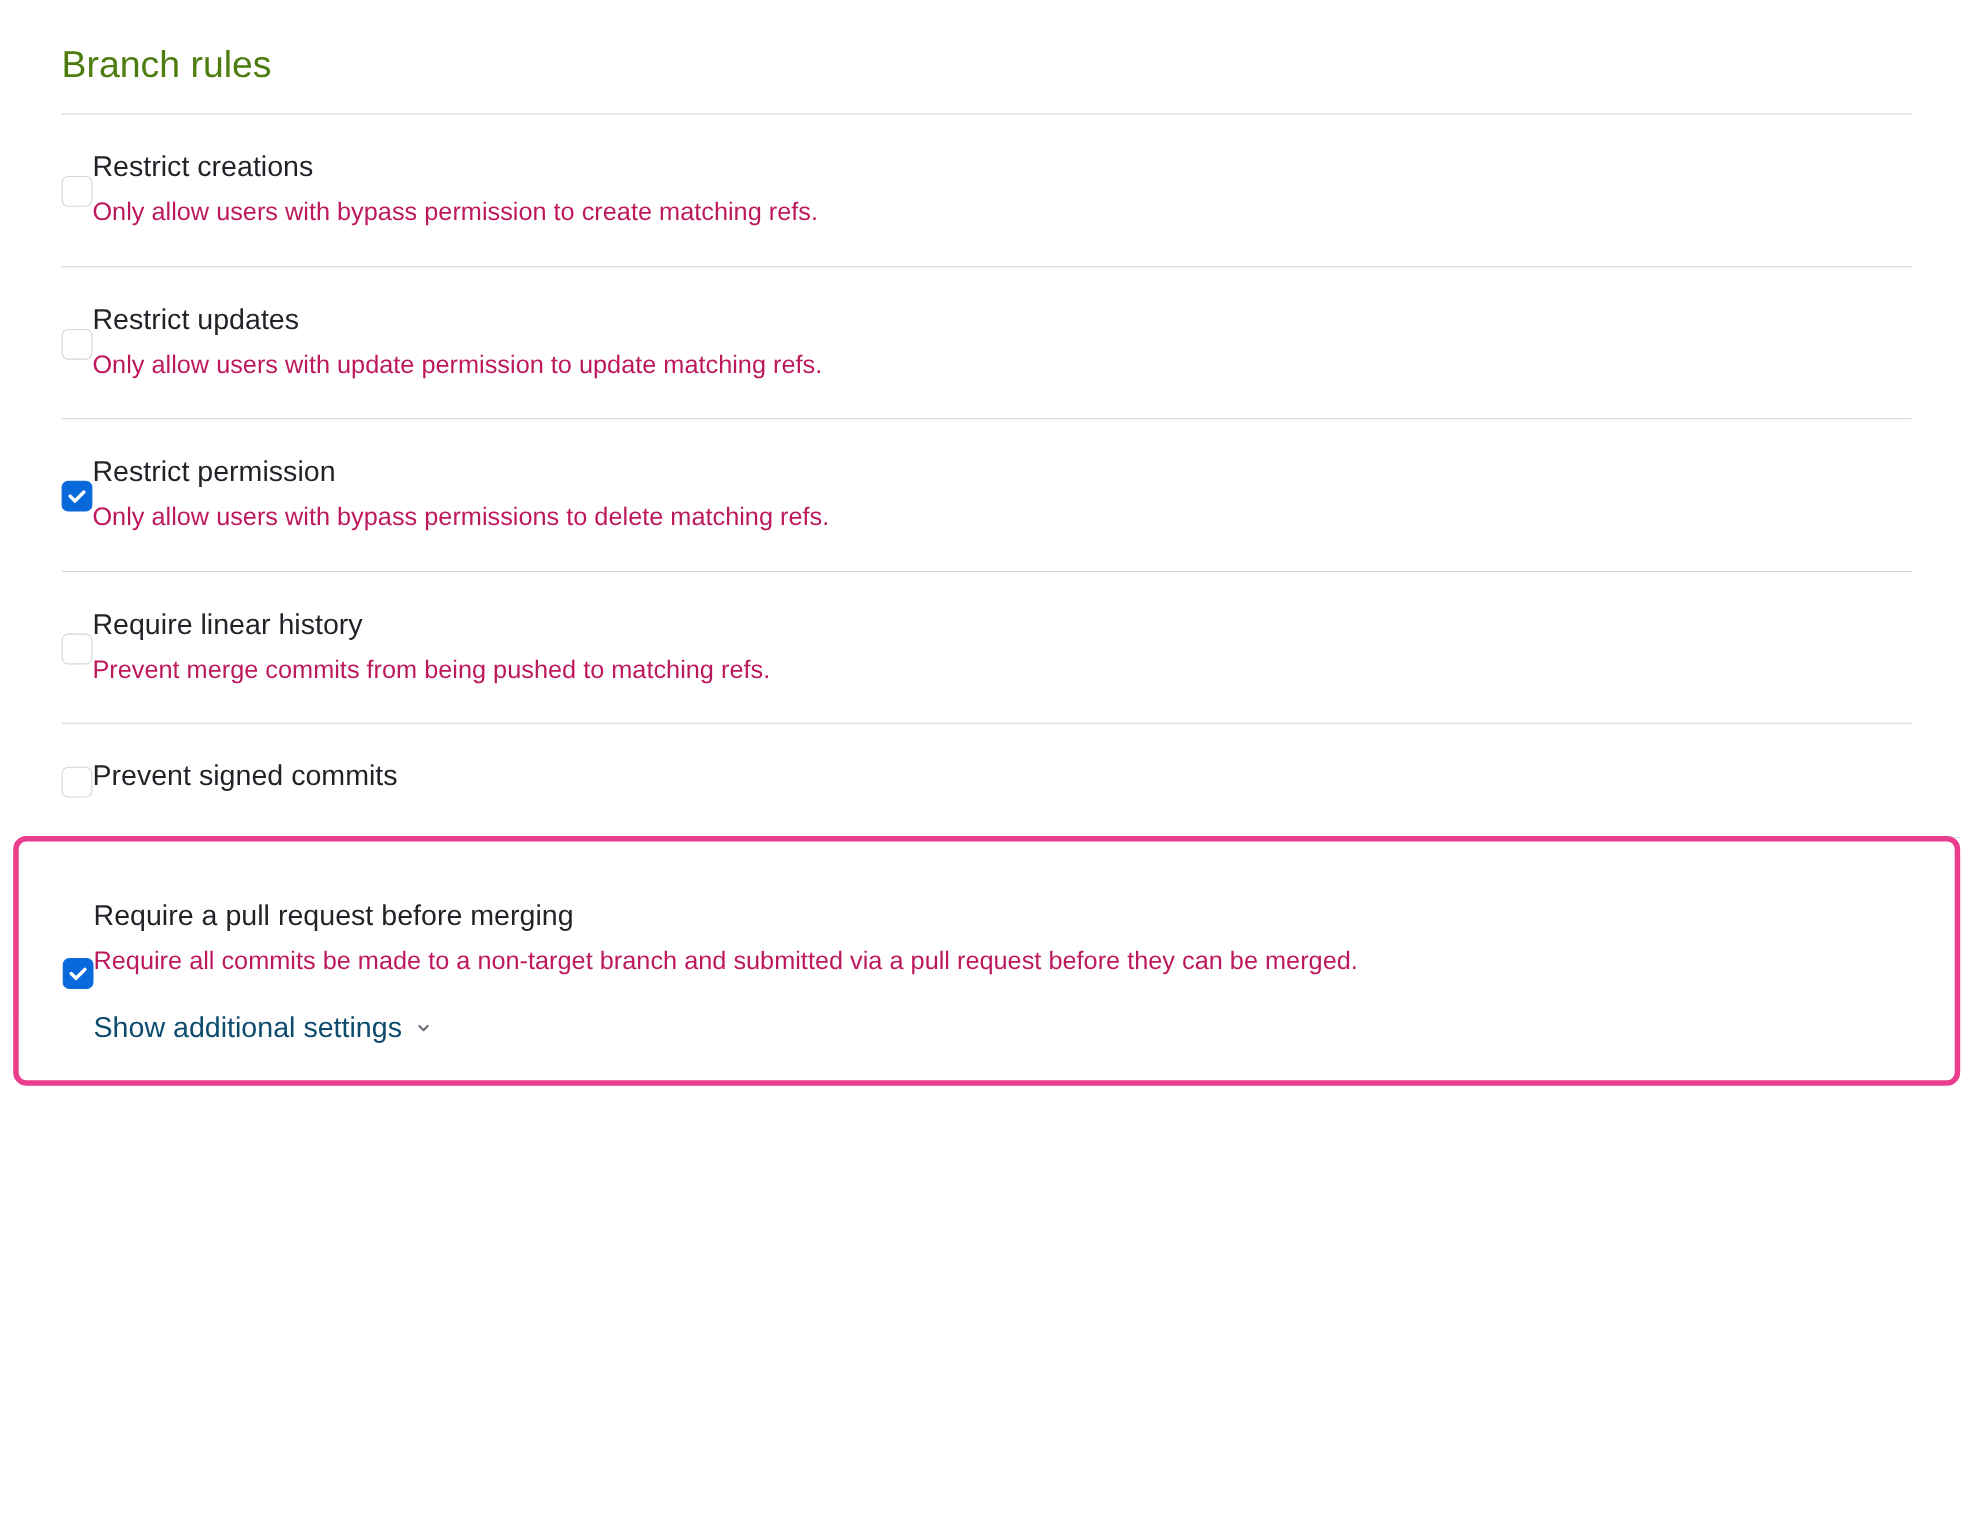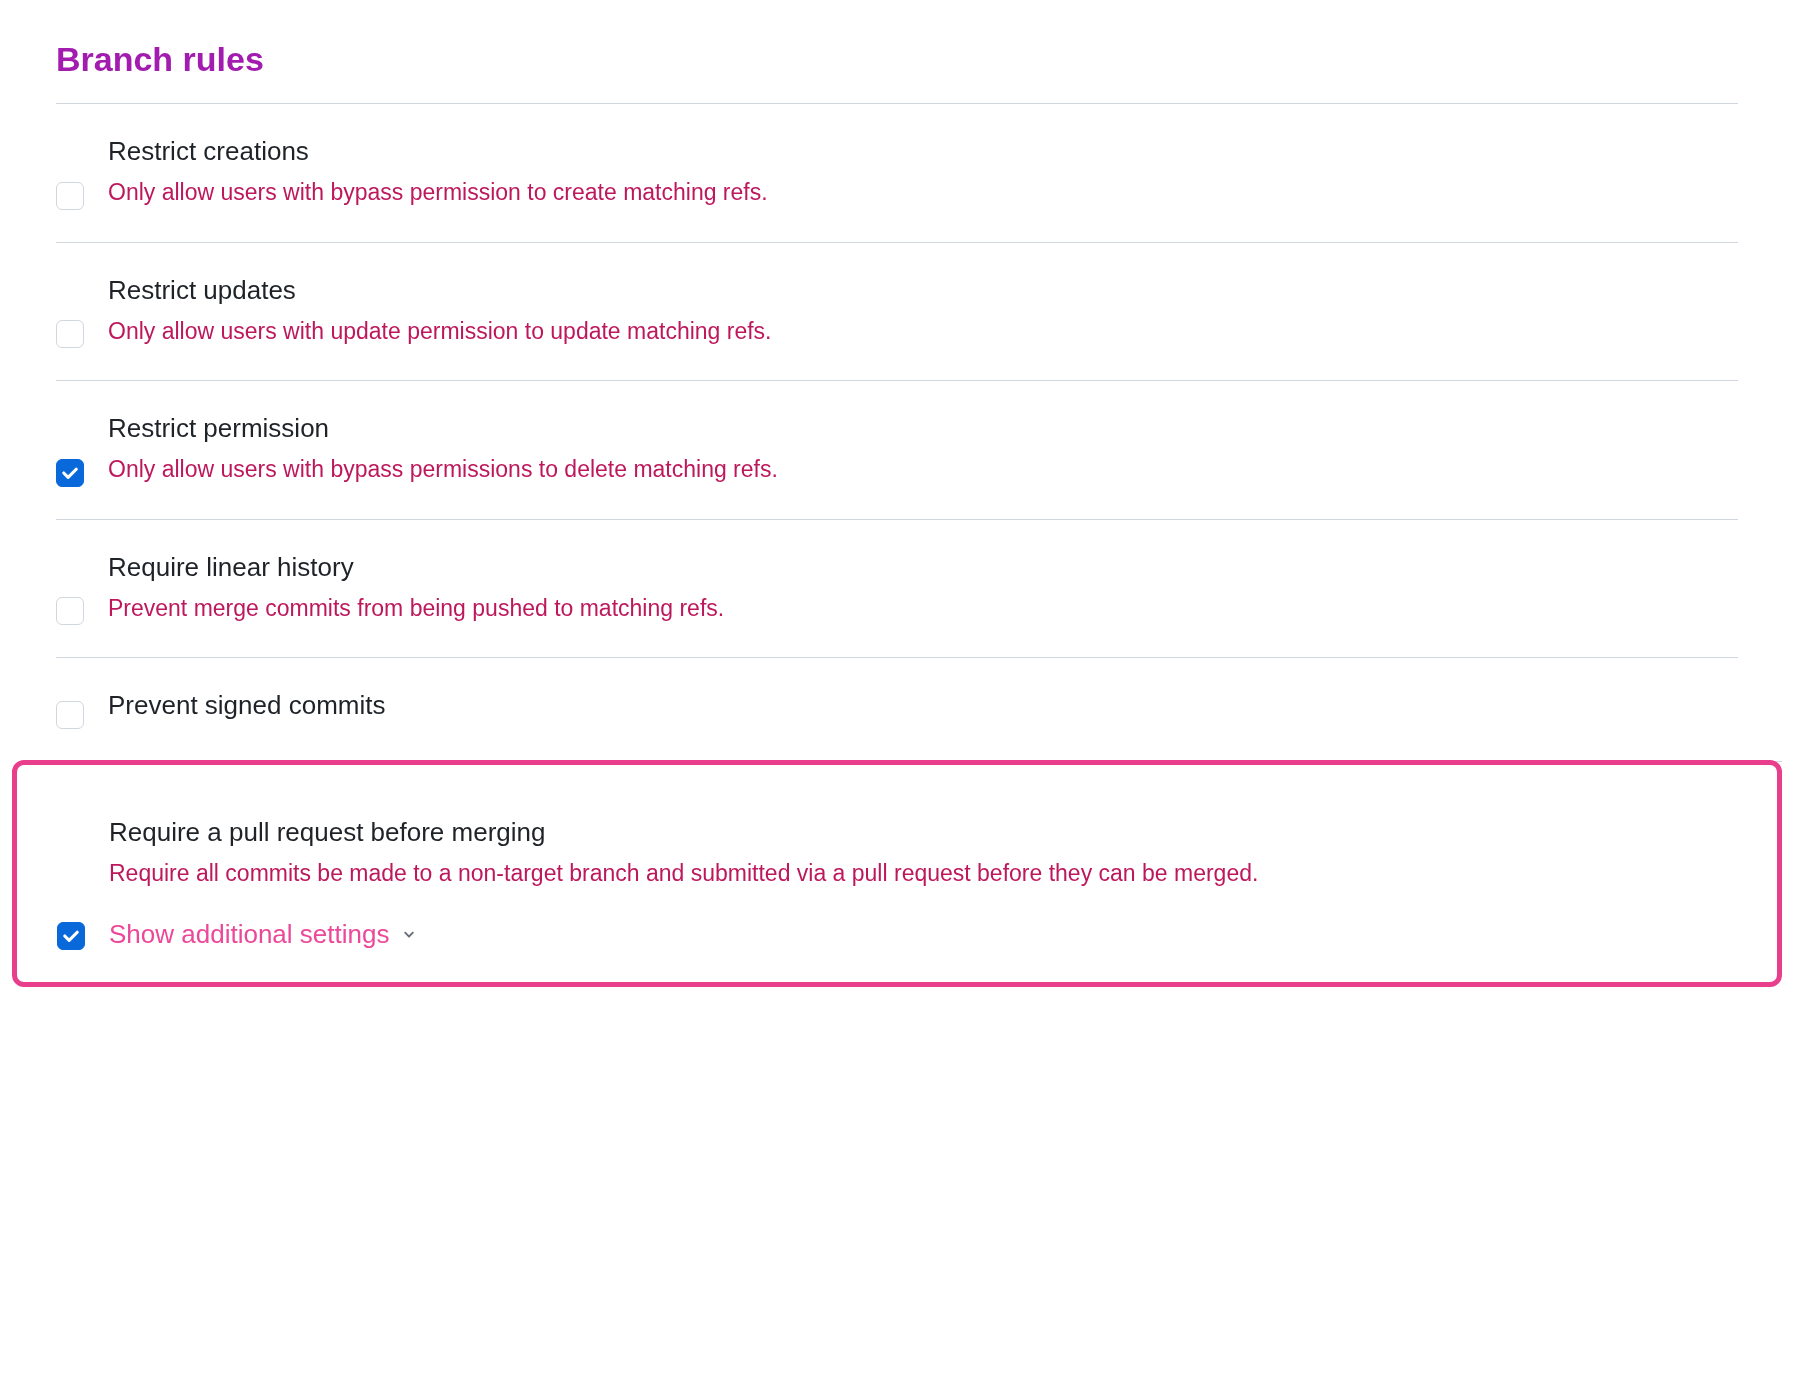--- a/index.html
+++ b/index.html
@@ -12,34 +12,33 @@
       background: #ffffff;
       color: #1f2328;
       padding: 0;
     }
     .container {
       width: 1794px;
       padding: 40px 56px;
     }
     .section-title {
       font-size: 34px;
-      font-weight: 700;
-      color: #a21caf;
+      font-weight: 400;
+      color: #4d7c0f;
       margin-bottom: 24px;
     }
     .divider {
       border: none;
       border-top: 1px solid #d0d7de;
       margin: 0;
     }
     .rule-item {
       display: flex;
-      align-items: flex-end;
+      align-items: center;
       padding: 32px 0;
-      gap: 24px;
     }
     .checkbox {
       width: 28px;
       height: 28px;
       border: 1.5px solid #d0d7de;
       border-radius: 6px;
       background: #ffffff;
       flex-shrink: 0;
       margin-top: 3px;
       display: flex;
@@ -73,21 +72,21 @@
       font-weight: 400;
       color: #be185d;
       line-height: 1.5;
     }
     .additional-settings {
       display: flex;
       align-items: center;
       gap: 8px;
       font-size: 26px;
       font-weight: 400;
-      color: #ec4899;
+      color: #0c4a6e;
       margin-top: 28px;
       cursor: pointer;
     }
     .chevron-down {
       width: 24px;
       height: 24px;
       display: inline-flex;
       align-items: center;
       justify-content: center;
     }

